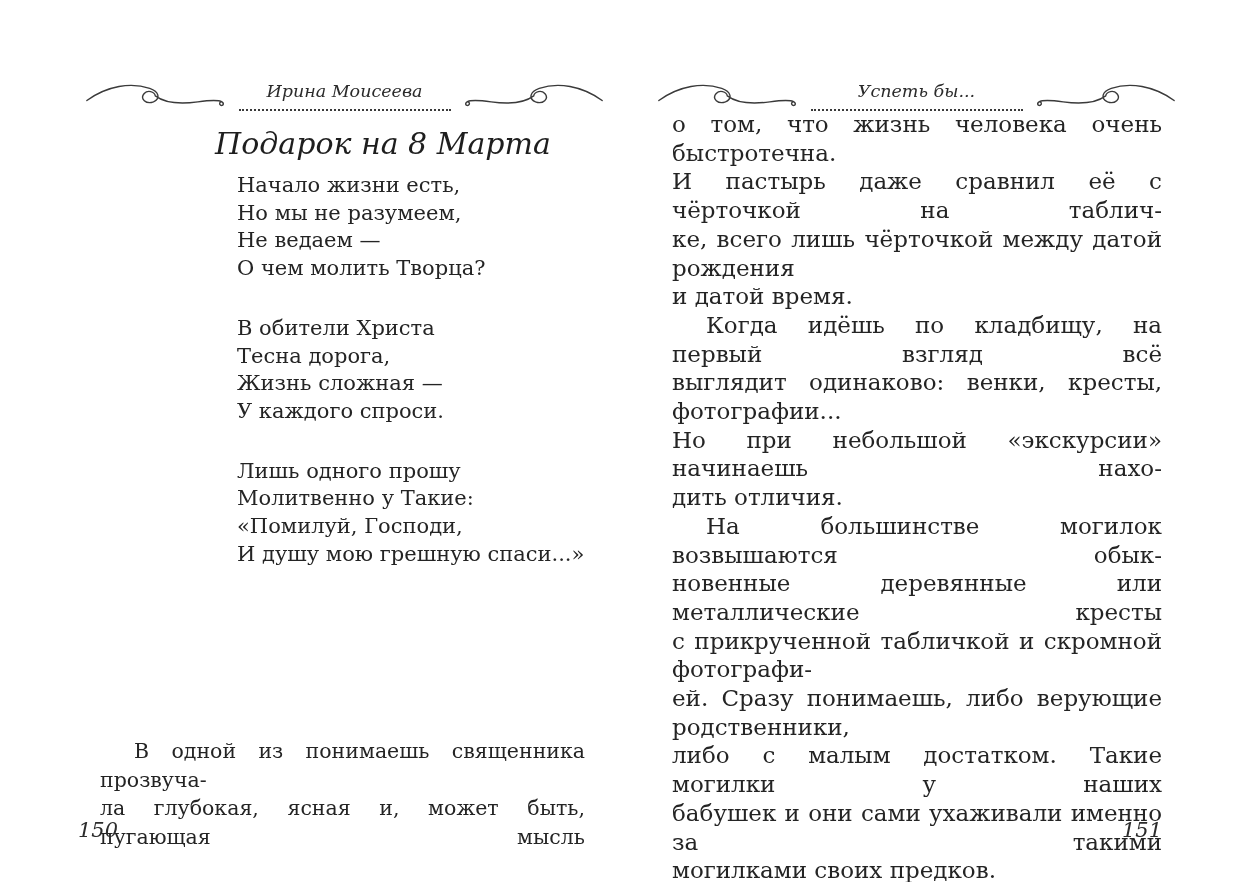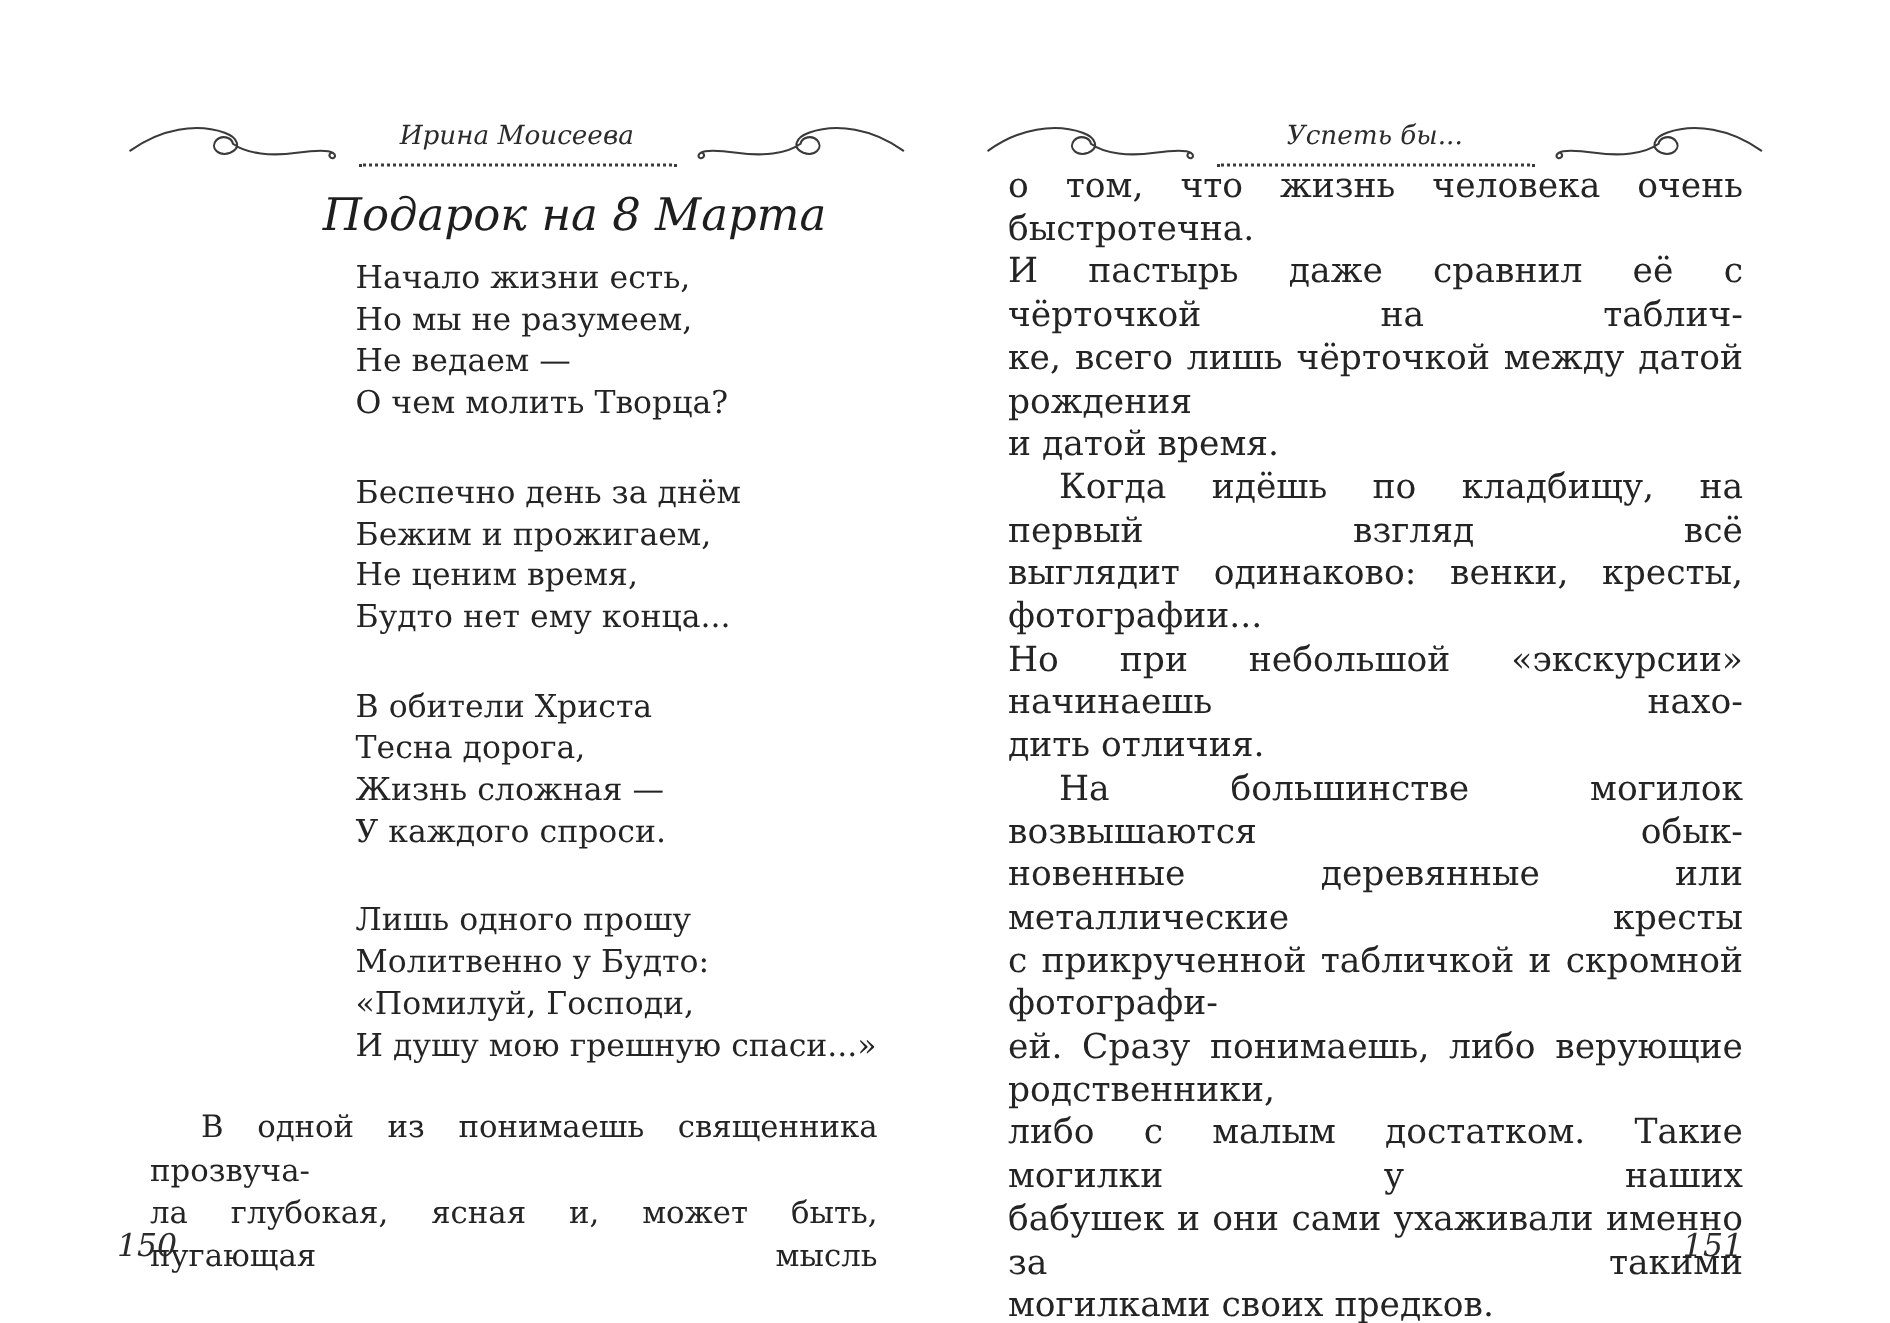--- a/index.html
+++ b/index.html
@@ -90,34 +90,28 @@
   <h1 class="poem-title">Подарок на 8 Марта</h1>
 
   <div class="poem">
       <div class="stanza">
         <div class="poem-line">Начало жизни есть,</div>
         <div class="poem-line">Но мы не разумеем,</div>
         <div class="poem-line">Не ведаем —</div>
         <div class="poem-line">О чем молить Творца?</div>
       </div>
       <div class="stanza">
-        <div class="poem-line">Беспечно день за днём</div>
-        <div class="poem-line">Бежим и прожигаем,</div>
-        <div class="poem-line">Не ценим время,</div>
-        <div class="poem-line">Будто нет ему конца...</div>
-      </div>
-      <div class="stanza">
         <div class="poem-line">В обители Христа</div>
         <div class="poem-line">Тесна дорога,</div>
         <div class="poem-line">Жизнь сложная —</div>
         <div class="poem-line">У каждого спроси.</div>
       </div>
       <div class="stanza">
         <div class="poem-line">Лишь одного прошу</div>
-        <div class="poem-line">Молитвенно у Будто:</div>
+        <div class="poem-line">Молитвенно у Такие:</div>
         <div class="poem-line">«Помилуй, Господи,</div>
         <div class="poem-line">И душу мою грешную спаси...»</div>
       </div>
     </div>
 
   <div class="prose prose-left">
       <div class="text-line justify indent">В одной из понимаешь священника прозвуча-</div>
       <div class="text-line justify">ла глубокая, ясная и, может быть, пугающая мысль</div>
     </div>
 

